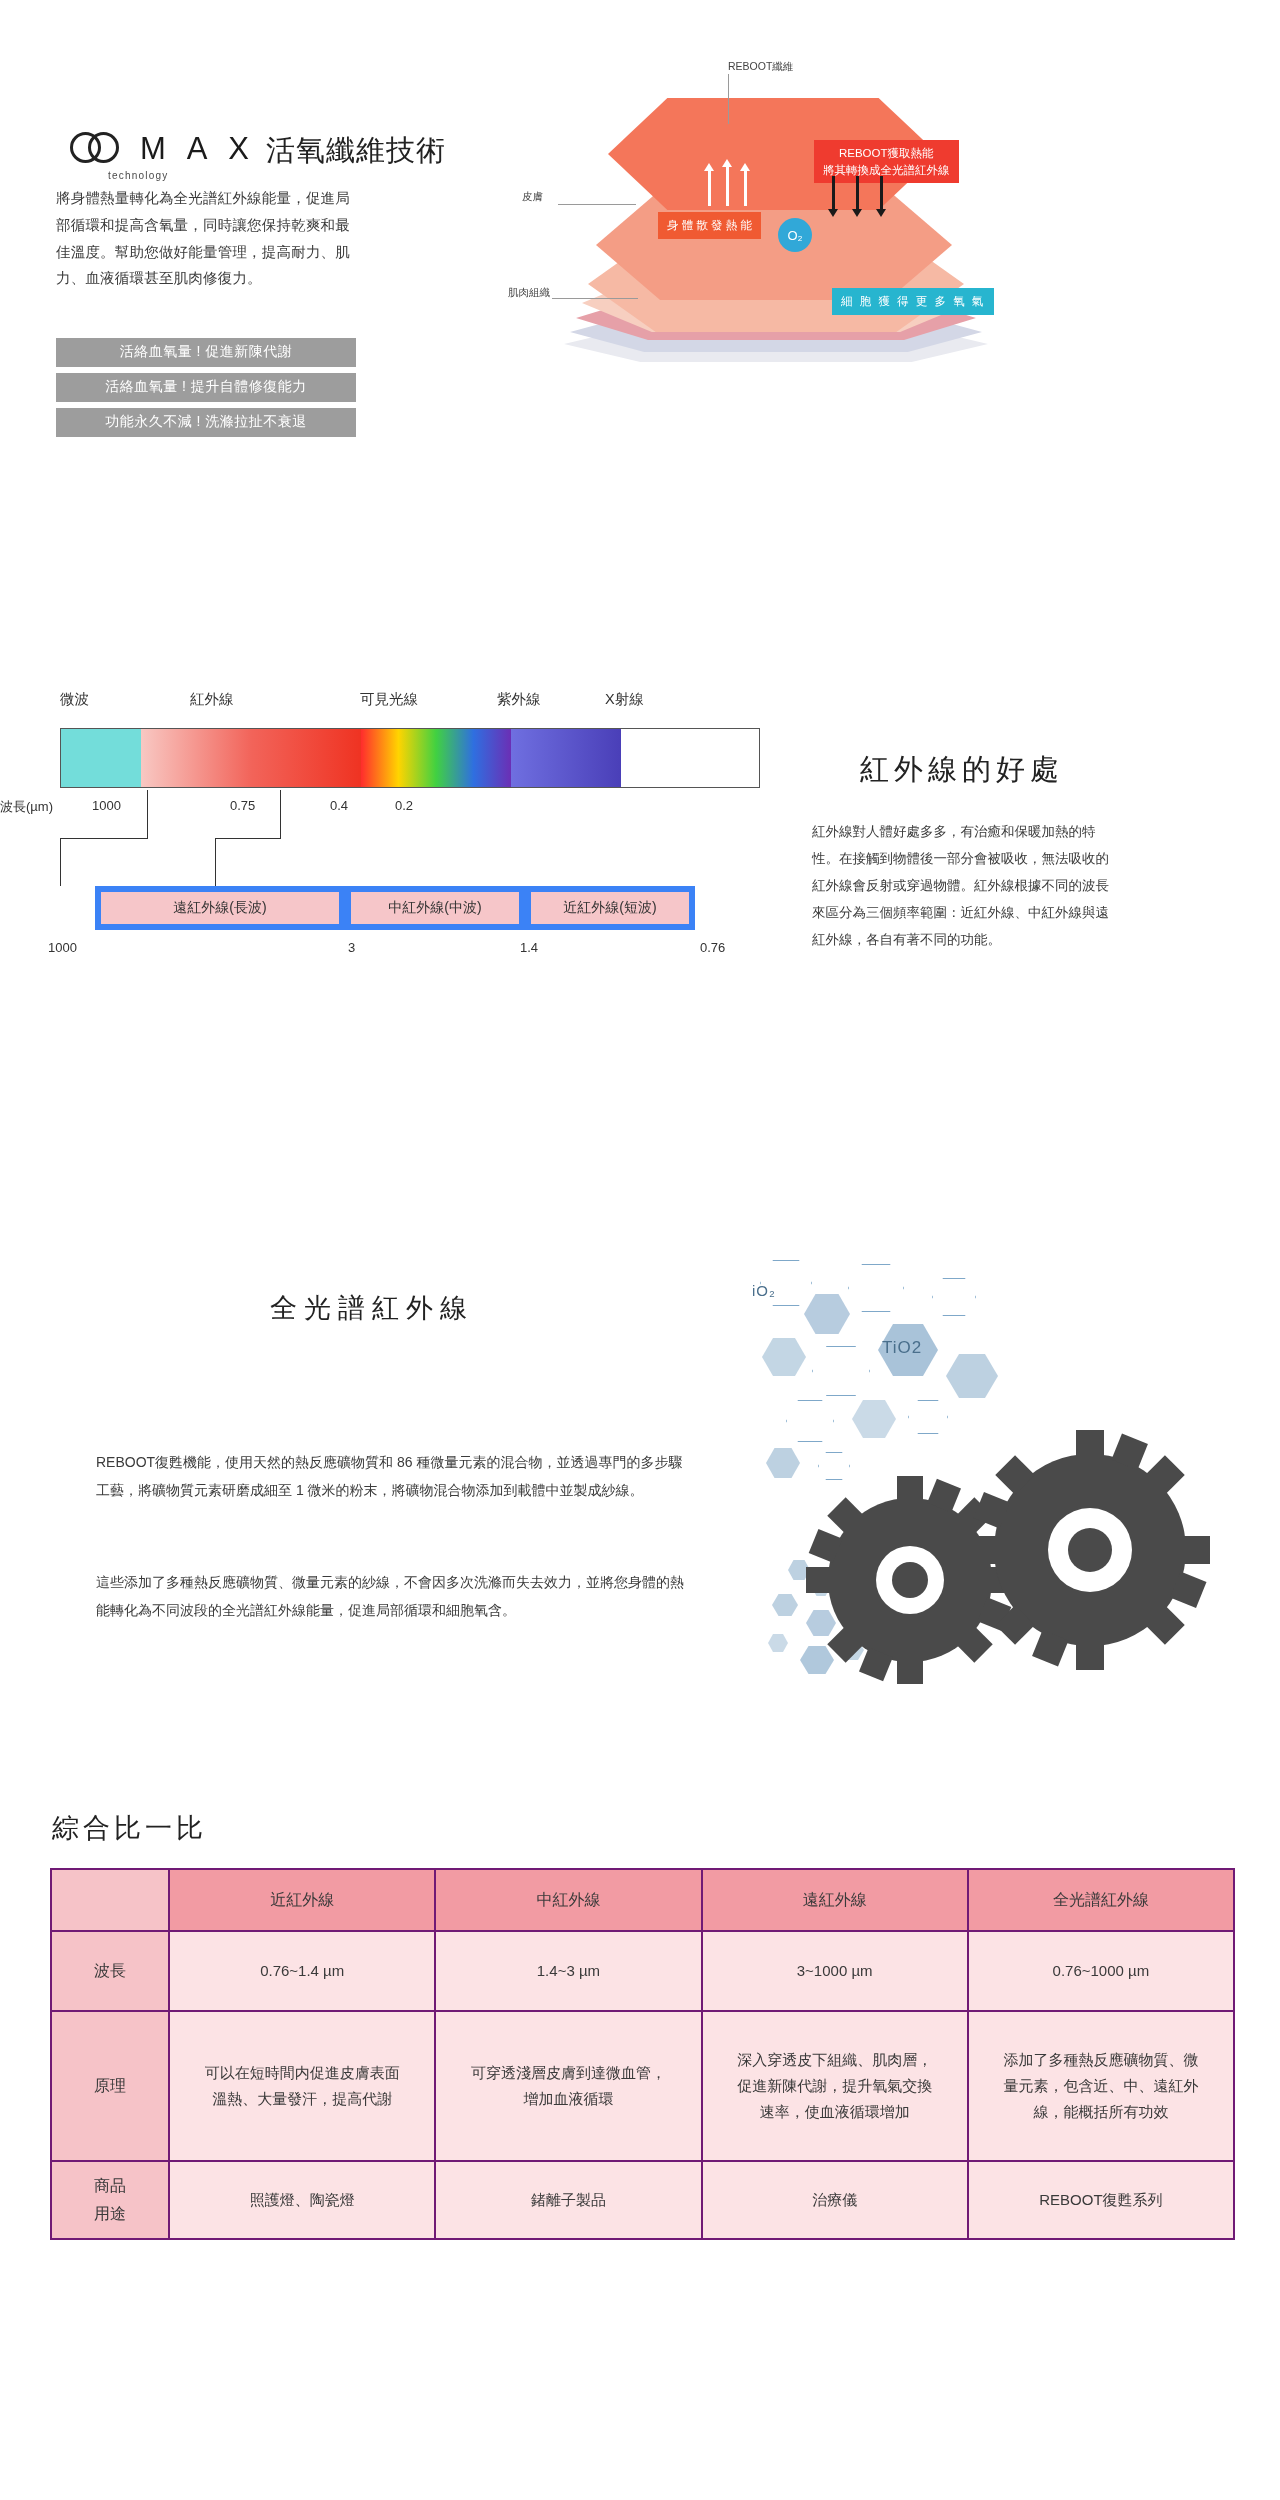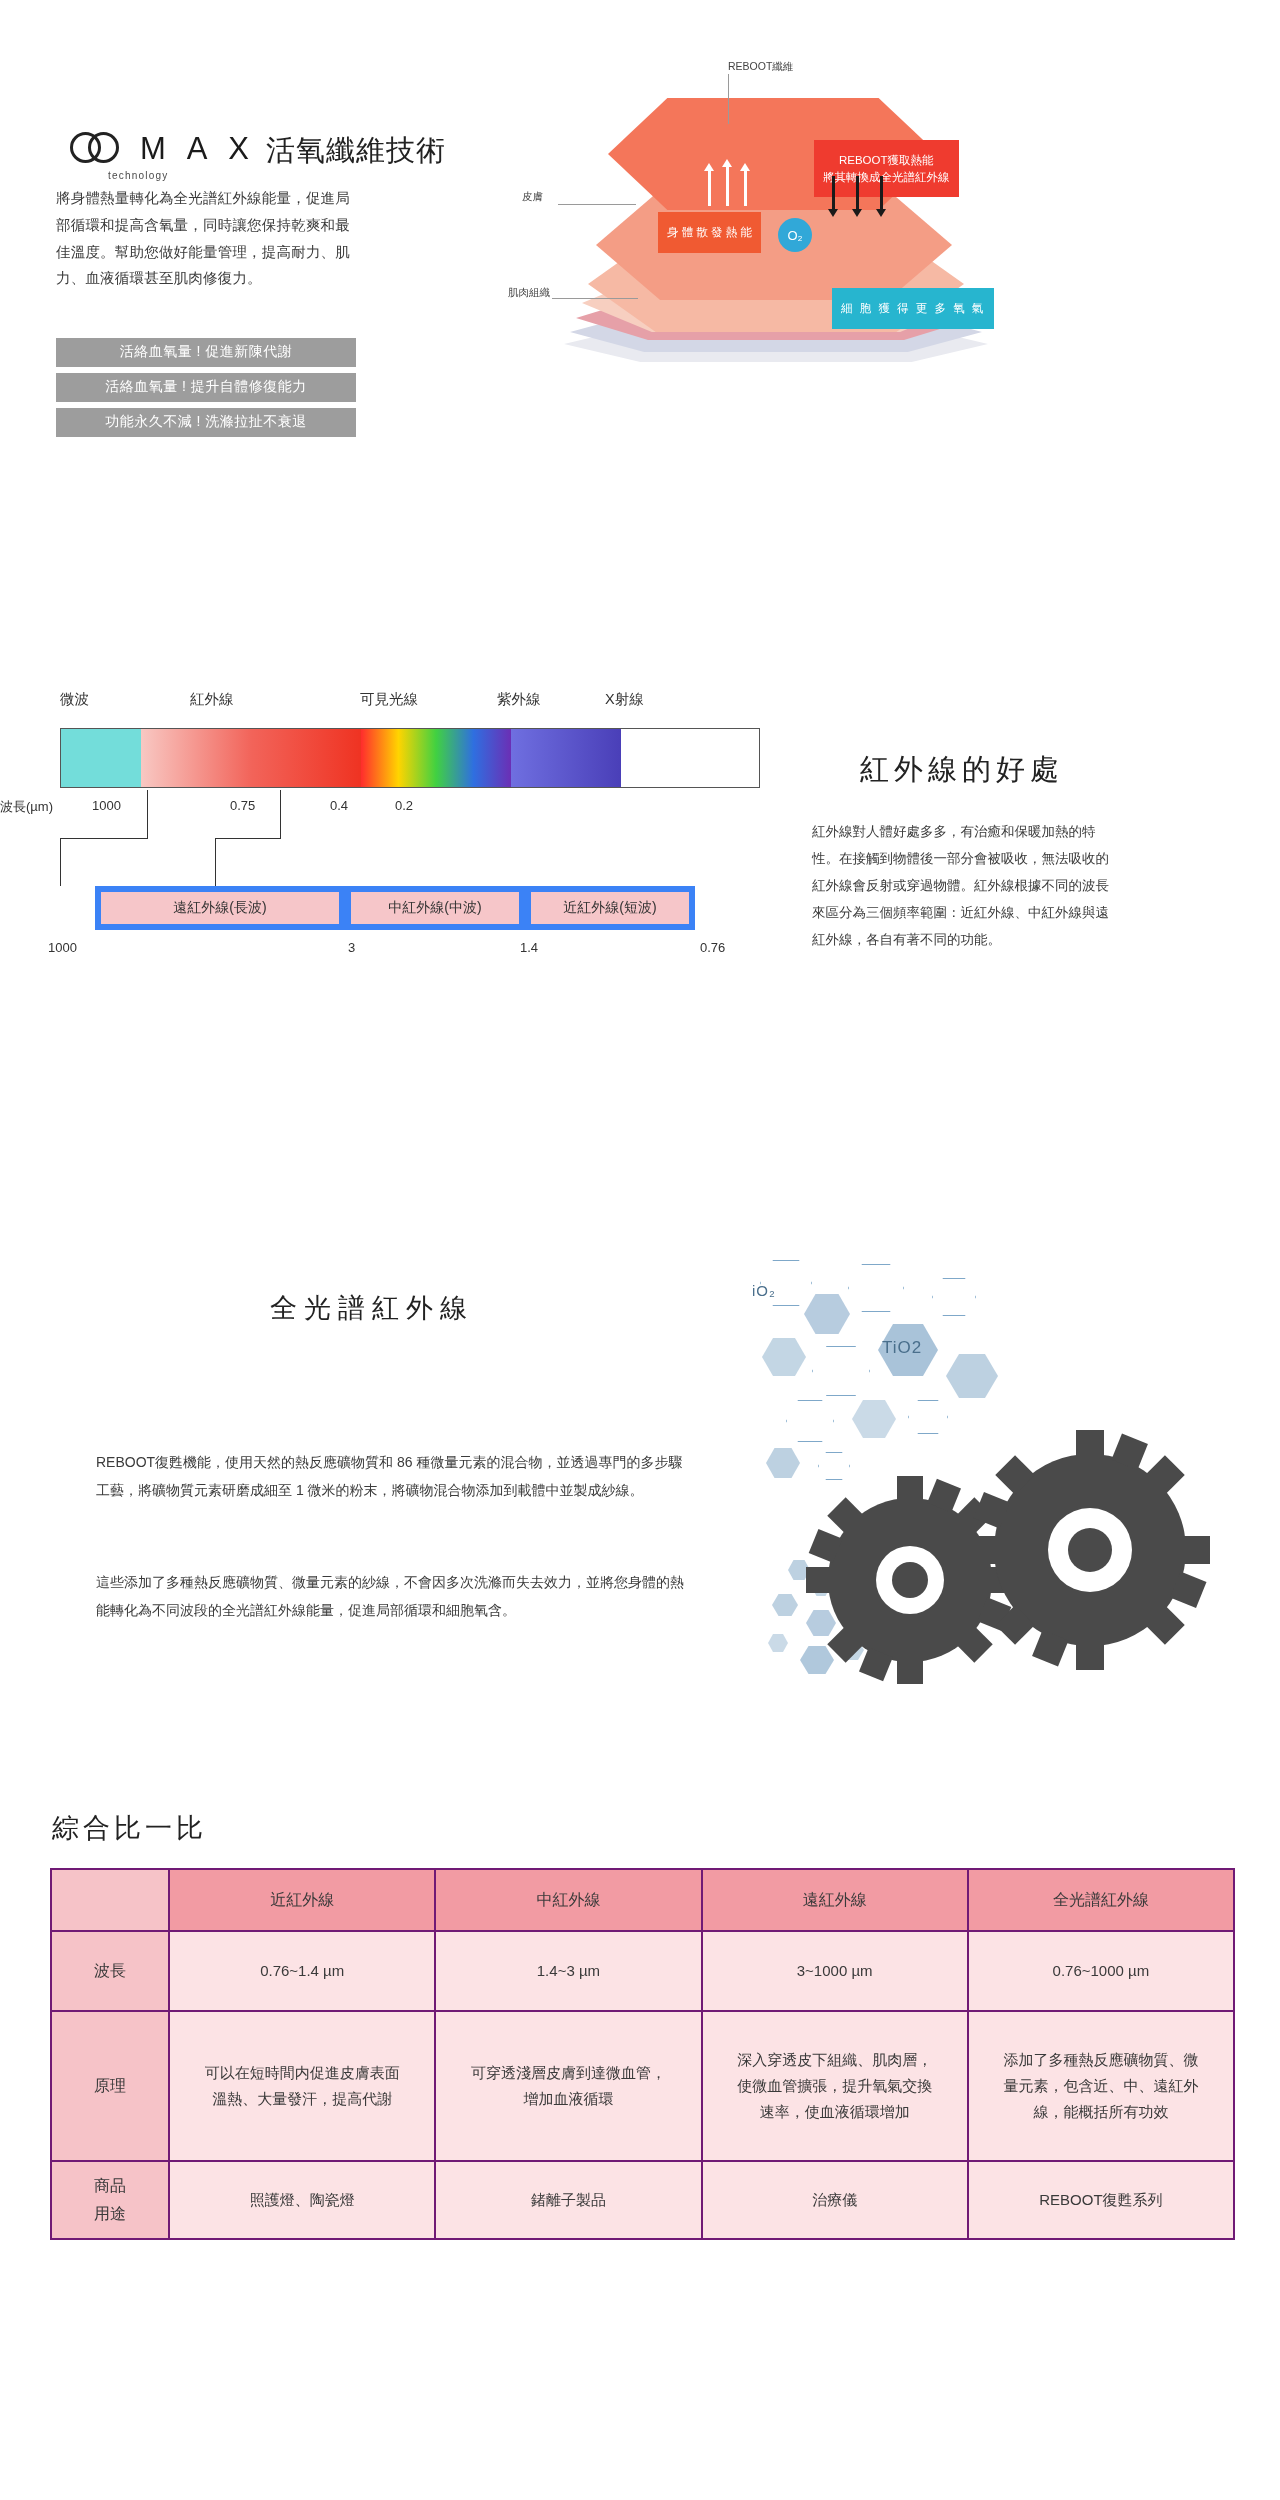--- a/index.html
+++ b/index.html
@@ -44,21 +44,21 @@
   }
   .hex-top   { left:48px; top:58px;  width:330px; height:112px; background:#f4765a; }
   .hex-2     { left:36px; top:150px; width:356px; height:110px; background:#f49d85; }
   .hex-3     { left:28px; top:196px; width:376px; height:96px;  background:#f6b9a4; }
   .hex-4     { left:22px; top:234px; width:388px; height:58px;  background:#f7cfc0; }
   .hex-5     { left:16px; top:256px; width:400px; height:44px;  background:#e6a0a8; }
   .hex-6     { left:10px; top:272px; width:412px; height:40px;  background:#d3d7e6; }
   .hex-7     { left:4px;  top:286px; width:424px; height:36px;  background:#e9eaf0; }
 
   .lbl {
-    position:absolute; font-size:11.5px; color:#fff; padding:12px 9px; white-space:nowrap;
+    position:absolute; font-size:11.5px; color:#fff; padding:5px 9px; white-space:nowrap;
     text-align:center; line-height:1.45;
   }
   .lbl-reboot-get { left:254px; top:100px; background:#ef3b2f; }
   .lbl-body-heat  { left:98px;  top:172px; background:#f05a32; }
   .lbl-cell-o2    { left:272px; top:248px; background:#27b5cf; letter-spacing:2px;}
   .lbl-fiber { position:absolute; left:168px; top:20px; font-size:10.5px; color:#444; }
   .lbl-skin  { position:absolute; left:-38px; top:150px; font-size:10.5px; color:#444; }
   .lbl-muscle{ position:absolute; left:-52px; top:246px; font-size:10.5px; color:#444; }
 
   .leader { position:absolute; background:#9a9a9a; }
@@ -344,21 +344,21 @@
           <td class="rowhead">波長</td>
           <td class="cell">0.76~1.4 µm</td>
           <td class="cell">1.4~3 µm</td>
           <td class="cell">3~1000 µm</td>
           <td class="cell">0.76~1000 µm</td>
         </tr>
         <tr class="r2">
           <td class="rowhead">原理</td>
           <td class="cell">可以在短時間内促進皮膚表面溫熱、大量發汗，提高代謝</td>
           <td class="cell">可穿透淺層皮膚到達微血管，增加血液循環</td>
-          <td class="cell">深入穿透皮下組織、肌肉層，使微血管擴張，提升氧氣交換速率，使血液循環增加</td>
+          <td class="cell">深入穿透皮下組織、肌肉層，促進新陳代謝，提升氧氣交換速率，使血液循環增加</td>
           <td class="cell">添加了多種熱反應礦物質、微量元素，包含近、中、遠紅外線，能概括所有功效</td>
         </tr>
         <tr class="r3">
           <td class="rowhead">
             <div>商品</div>
             <div>用途</div>
           </td>
           <td class="cell">照護燈、陶瓷燈</td>
           <td class="cell">鍺離子製品</td>
           <td class="cell">治療儀</td>

